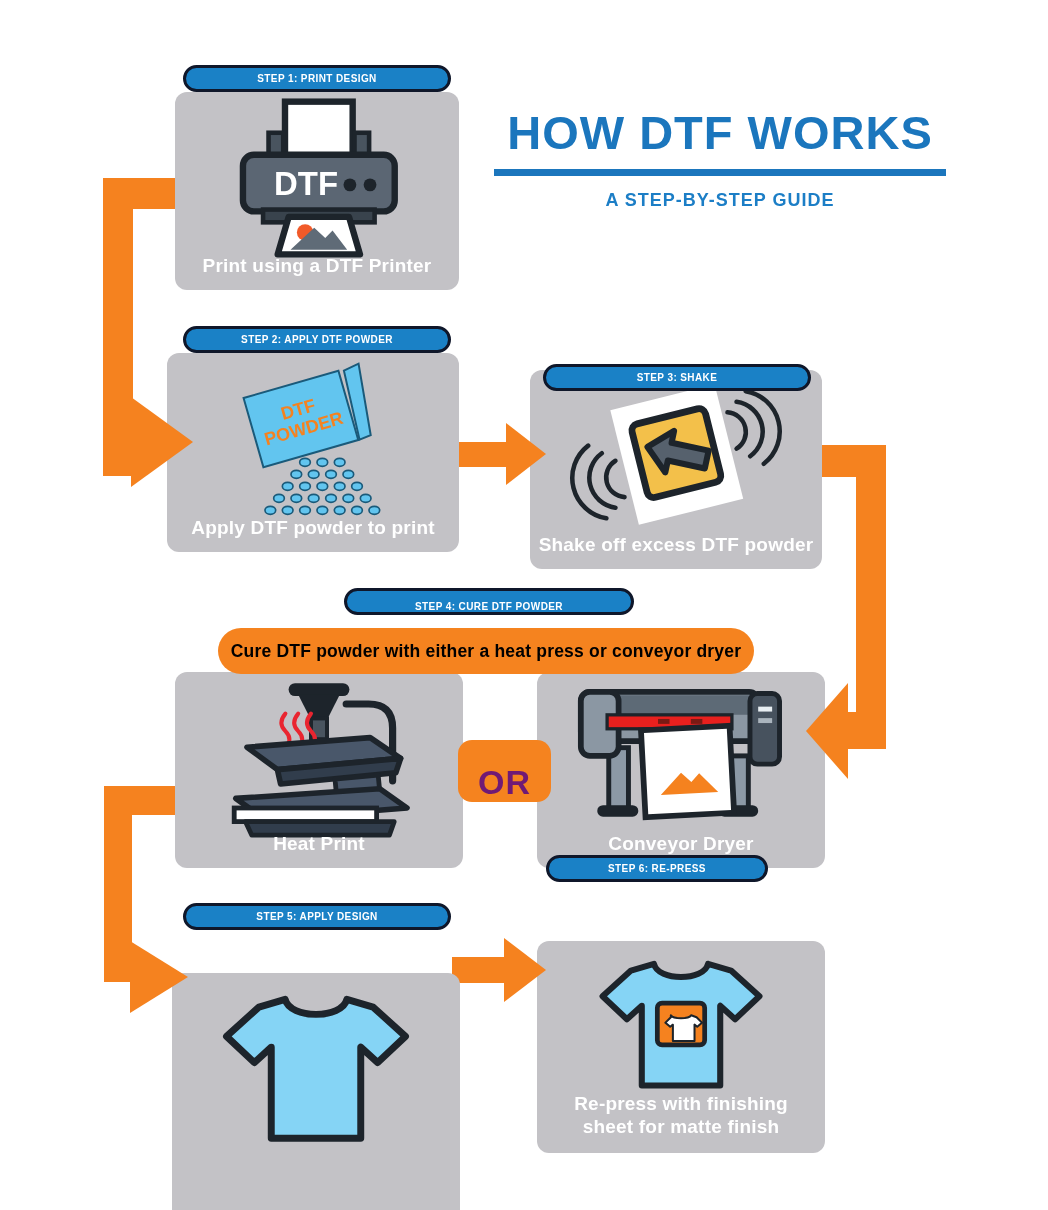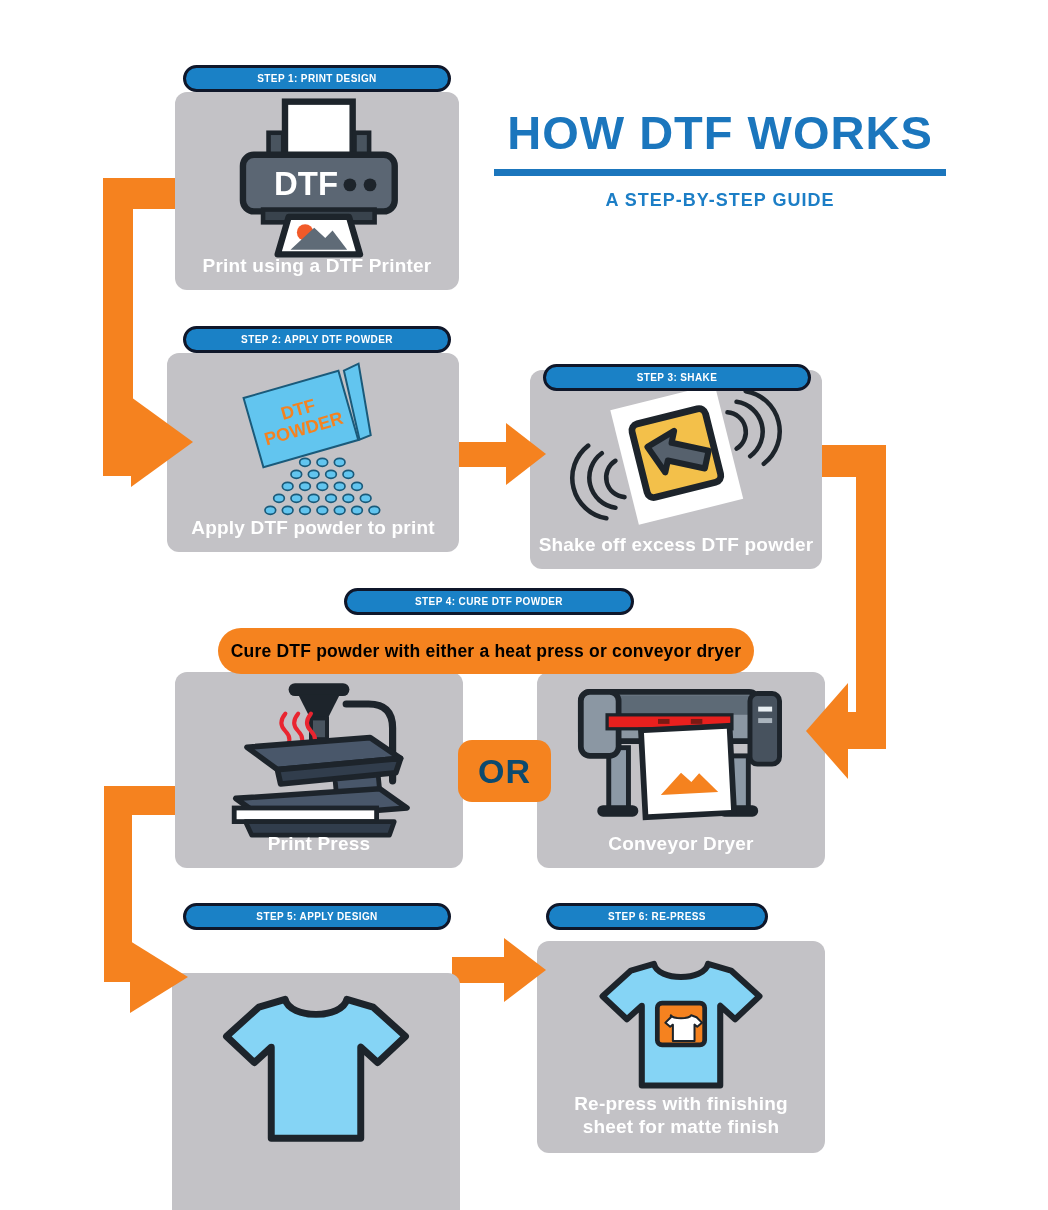--- a/index.html
+++ b/index.html
@@ -20,22 +20,22 @@
   .head.left{border-top:48px solid transparent;border-bottom:48px solid transparent;border-right:42px solid #f5821f;}
   .stem{position:absolute;z-index:1;background:#f5821f;}
   
   .title-wrap{position:absolute;left:492px;top:108px;width:456px;text-align:center;z-index:2;}
   .title-main{color:#1b76bd;font-weight:bold;font-size:47px;letter-spacing:1px;line-height:1.05;}
   .title-rule{height:7px;background:#1b76bd;margin:12px 2px 14px 2px;}
   .title-sub{color:#1c7ec6;font-weight:bold;font-size:18px;letter-spacing:1px;}
   
   .banner{position:absolute;z-index:4;background:#f5831f;border-radius:23px;display:flex;align-items:center;
           justify-content:center;color:#000000;font-weight:bold;font-size:17.5px;letter-spacing:.2px;}
-  .or-badge{position:absolute;z-index:4;background:#f5831f;border-radius:14px;display:flex;align-items:center;
-            justify-content:center;color:#0c4a6e;font-weight:bold;font-size:34px;letter-spacing:1px;}
+  .or-badge{position:absolute;z-index:4;background:#f5831f;border-radius:14px;display:flex;align-items:flex-end;
+            justify-content:center;color:#701a75;font-weight:bold;font-size:34px;letter-spacing:1px;}
   svg text{font-family:"Liberation Sans",sans-serif;font-weight:bold;}
 </style>
 </head>
 <body>
 
 <div class="canvas">
 
   <div class="bar" style="left:103px;top:178px;width:130px;height:31px;"></div>
   <div class="bar" style="left:103px;top:178px;width:30px;height:298px;"></div>
   <div class="head right" style="left:131px;top:397px;"></div>
@@ -142,21 +142,21 @@
       </g>
       <g transform="rotate(180 150 104)" stroke="#1d242b" stroke-width="6" fill="none" stroke-linecap="round">
         <path d="M 70,112 a 26,26 0 0 0 12,48"></path>
         <path d="M 52,102 a 40,40 0 0 0 18,72"></path>
         <path d="M 34,92 a 54,54 0 0 0 24,96"></path>
       </g>
     </svg>
     <div class="caption">Shake off excess DTF powder</div>
   </div>
 
-  <div class="pill" style="left:344px;top:588px;width:290px;height:27px;">
+  <div class="pill" style="left:344px;top:588px;width:290px;height:27px;align-items:flex-end;">
     <span>STEP 4: CURE DTF POWDER</span>
   </div>
   <div class="banner" style="left:218px;top:628px;width:536px;height:46px;">
     <span>Cure DTF powder with either a heat press or conveyor dryer</span>
   </div>
 
   <div class="card" style="left:175px;top:672px;width:288px;height:196px;">
     <svg class="icon" style="top:8px;" width="242" height="160" viewBox="0 0 260 200">
       <rect x="92" y="4" width="76" height="16" rx="8" fill="#1d242b"></rect>
       <polygon points="104,18 156,18 140,50 120,50" fill="#1d242b"></polygon>
@@ -167,21 +167,21 @@
         <path d="M 104,42 q -10,12 0,22 q 10,10 0,22"></path>
         <path d="M 120,42 q -10,12 0,22 q 10,10 0,22"></path>
       </g>
       <polygon points="40,84 194,72 232,98 78,112" fill="#49576a" stroke="#1d242b" stroke-width="7" stroke-linejoin="round"></polygon>
       <polygon points="78,112 232,98 226,116 82,130" fill="#313d4c" stroke="#1d242b" stroke-width="7" stroke-linejoin="round"></polygon>
       <polygon points="150,124 204,119 206,140 152,145" fill="#49576a" stroke="#1d242b" stroke-width="6" stroke-linejoin="round"></polygon>
       <polygon points="26,148 206,136 240,160 62,174" fill="#49576a" stroke="#1d242b" stroke-width="7" stroke-linejoin="round"></polygon>
       <rect x="24" y="160" width="178" height="17" fill="#ffffff" stroke="#1d242b" stroke-width="6"></rect>
       <polygon points="38,177 224,177 218,194 46,194" fill="#313d4c" stroke="#1d242b" stroke-width="6" stroke-linejoin="round"></polygon>
     </svg>
-    <div class="caption">Print Press</div>
+    <div class="caption">Heat Print</div>
   </div>
 
   <div class="or-badge" style="left:458px;top:740px;width:93px;height:62px;">
     <span>OR</span>
   </div>
 
   <div class="card" style="left:537px;top:672px;width:288px;height:196px;">
     <svg class="icon" style="top:10px;" width="262" height="156" viewBox="0 0 280 190">
       <rect x="52" y="80" width="24" height="74" fill="#8c99a6" stroke="#1d242b" stroke-width="6"></rect>
       <rect x="198" y="90" width="24" height="64" fill="#8c99a6" stroke="#1d242b" stroke-width="6"></rect>
@@ -207,21 +207,21 @@
   <div class="pill" style="left:183px;top:903px;width:268px;height:27px;">
     <span>STEP 5: APPLY DESIGN</span>
   </div>
   <div class="card" style="left:172px;top:973px;width:288px;height:274px;">
     <svg class="icon" style="top:14px;" width="238" height="162" viewBox="0 0 260 210">
       <path d="M 90,16 C 96,42 164,42 170,16 L 204,26 L 246,64 L 210,98 L 188,78 L 188,196 L 72,196 L 72,78 L 50,98 L 14,64 L 56,26 Z" fill="#85d4f5" stroke="#1d242b" stroke-width="9" stroke-linejoin="round"></path>
     </svg>
     <div class="caption">DTF Blank</div>
   </div>
 
-  <div class="pill" style="left:546px;top:903px;width:222px;height:27px;">
+  <div class="pill" style="left:546px;top:855px;width:222px;height:27px;">
     <span>STEP 6: RE-PRESS</span>
   </div>
   <div class="card" style="left:537px;top:941px;width:288px;height:212px;">
     <svg class="icon" style="top:12px;" width="206" height="142" viewBox="0 0 260 210">
       <path d="M 90,16 C 96,42 164,42 170,16 L 204,26 L 246,64 L 210,98 L 188,78 L 188,196 L 72,196 L 72,78 L 50,98 L 14,64 L 56,26 Z" fill="#85d4f5" stroke="#1d242b" stroke-width="9" stroke-linejoin="round"></path>
       <rect x="95" y="74" width="70" height="62" rx="7" fill="#f5821f" stroke="#1d242b" stroke-width="7"></rect>
       <path d="M 115,92 c 3,6 27,6 30,0 l 8,3 8,8 -7,6 -4,-3 v 24 h -32 v -24 l -4,3 -7,-6 8,-8 z" fill="#ffffff" stroke="#1d242b" stroke-width="3" stroke-linejoin="round"></path>
     </svg>
     <div class="caption" style="bottom:14px;">Re-press with finishing
 sheet for matte finish</div>

